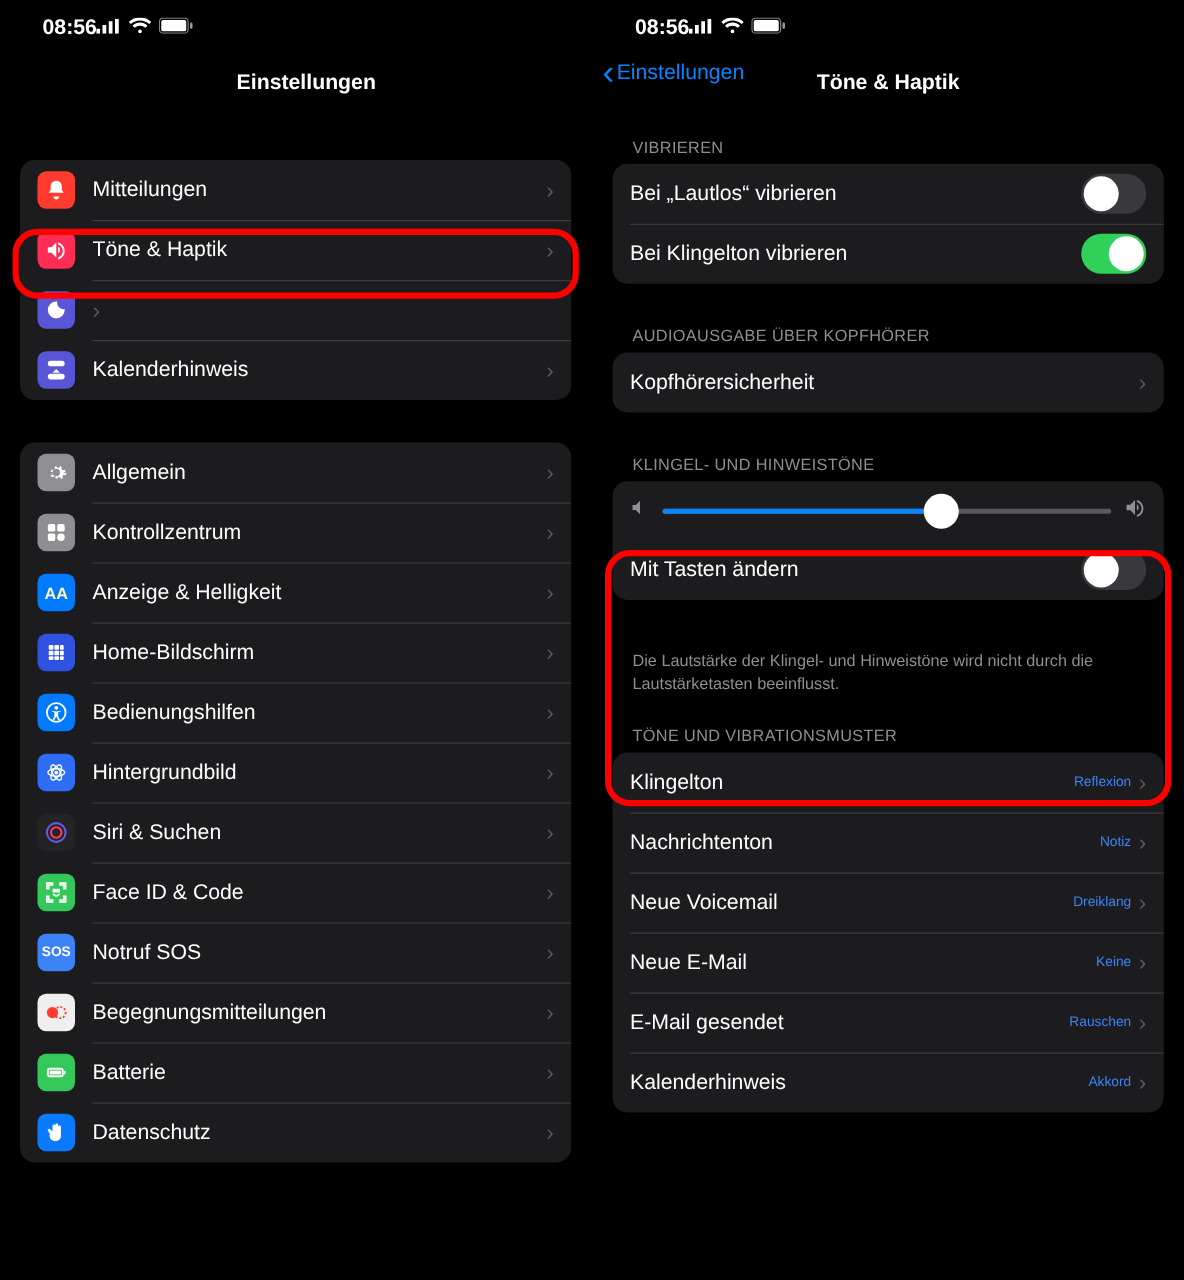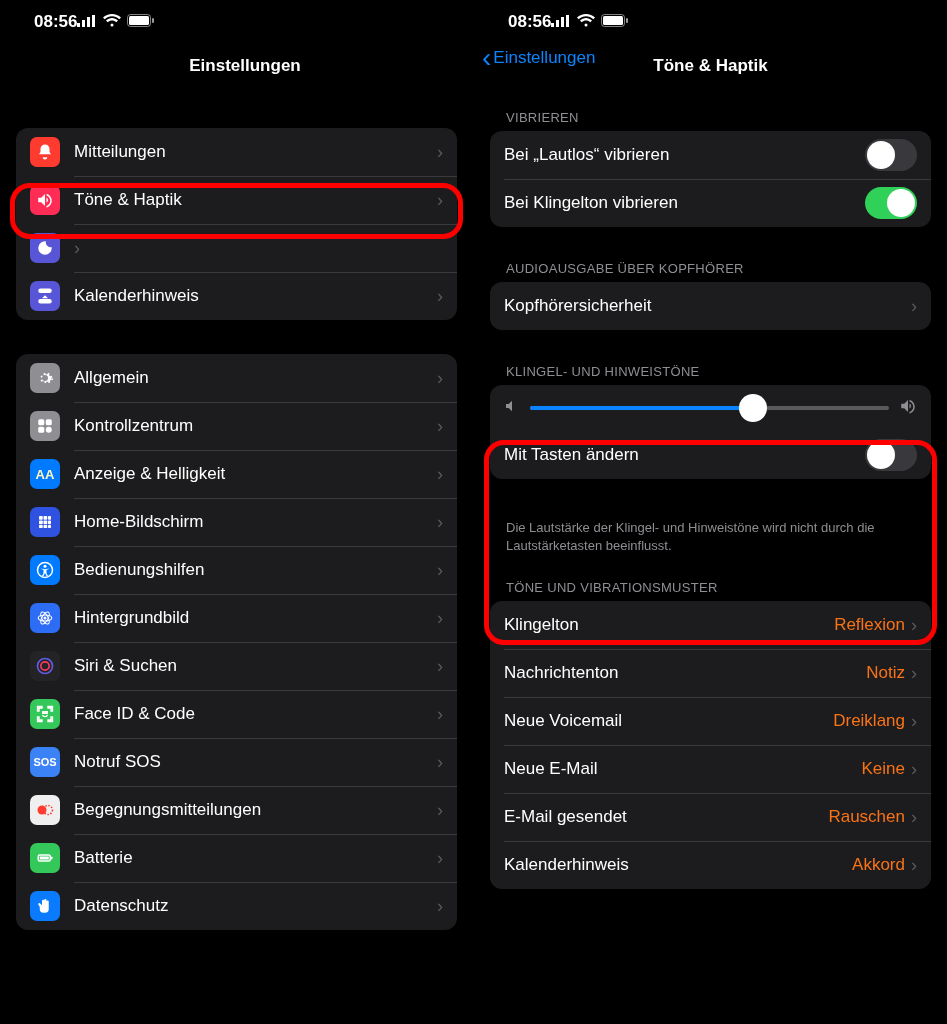--- a/index.html
+++ b/index.html
@@ -16,21 +16,21 @@
   .nav-right-title { position: absolute; left: 0; right: 0; text-align: center; font-size: 17px; font-weight: 600; pointer-events: none; }
   .right-nav .nav-back { top: 0; }
   .content { padding: 0 16px; }
   .content.left-c { padding-top: 40px; }
   .group { background: #1c1c1e; border-radius: 12px; overflow: hidden; margin-bottom: 34px; }
   .row { display: flex; align-items: center; min-height: 48px; padding: 6px 14px; position: relative; cursor: pointer; }
   .row + .row::before { content: ""; position: absolute; top: 0; left: 58px; right: 0; height: 1px; background: #3a3a3c; }
   .row.no-icon + .row.no-icon::before { left: 14px; }
   .row .icon-box { width: 30px; height: 30px; border-radius: 7px; display: flex; align-items: center; justify-content: center; margin-right: 14px; flex: 0 0 30px; }
   .row .label { flex: 1; font-size: 17px; color: #fff; }
-  .row .value { font-size: 17px; color: #f97316; margin-right: 6px; }
+  .row .value { font-size: 11px; color: #3b82f6; margin-right: 6px; }
   .row .chevron { color: #5a5a5e; font-size: 18px; font-weight: 400; }
   .header-label { font-size: 13px; color: #8e8e93; text-transform: uppercase; letter-spacing: 0.3px; padding: 0 16px 6px 16px; }
   .footer-label { font-size: 13px; color: #8e8e93; padding: 6px 16px 0 16px; line-height: 1.35; }
   .section { margin-bottom: 22px; }
   .highlight { border: 5px solid #ff0000; border-radius: 20px; position: absolute; pointer-events: none; }
   .hl-left { left: 10px; right: 10px; top: 183px; height: 56px; }
   .hl-right { left: 10px; right: 10px; top: 440px; height: 205px; }
   
   .toggle { width: 52px; height: 32px; border-radius: 16px; position: relative; cursor: pointer; }
   .toggle .knob { position: absolute; width: 28px; height: 28px; background: #fff; border-radius: 50%; top: 2px; }

